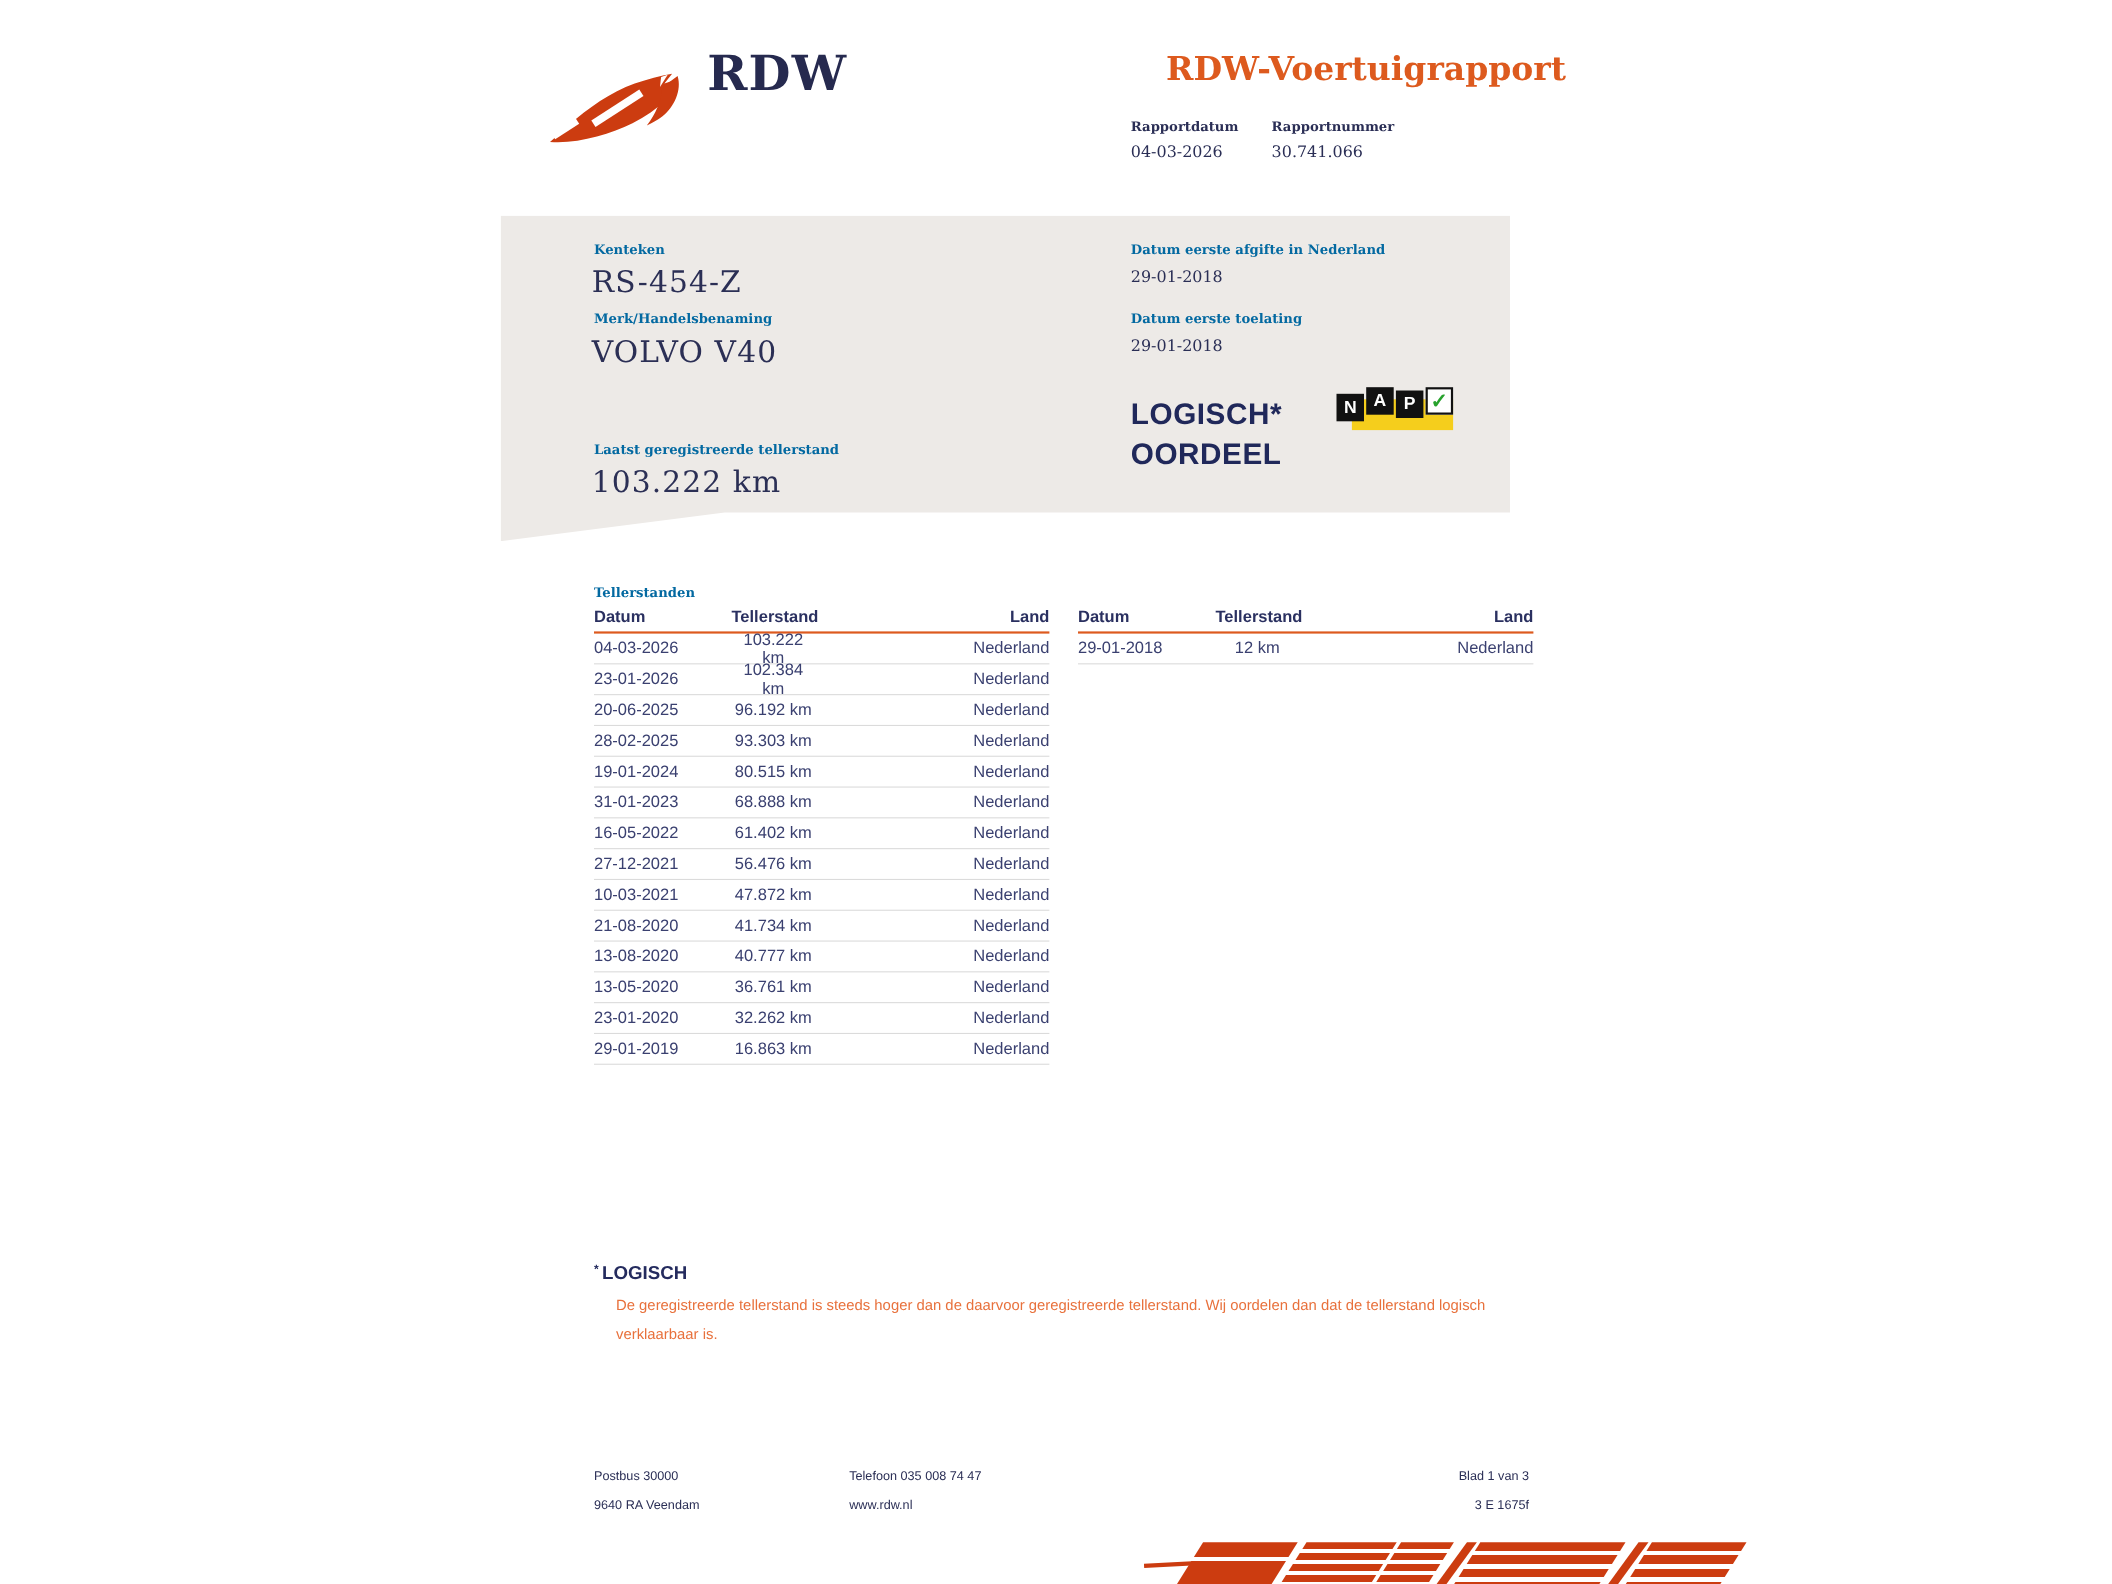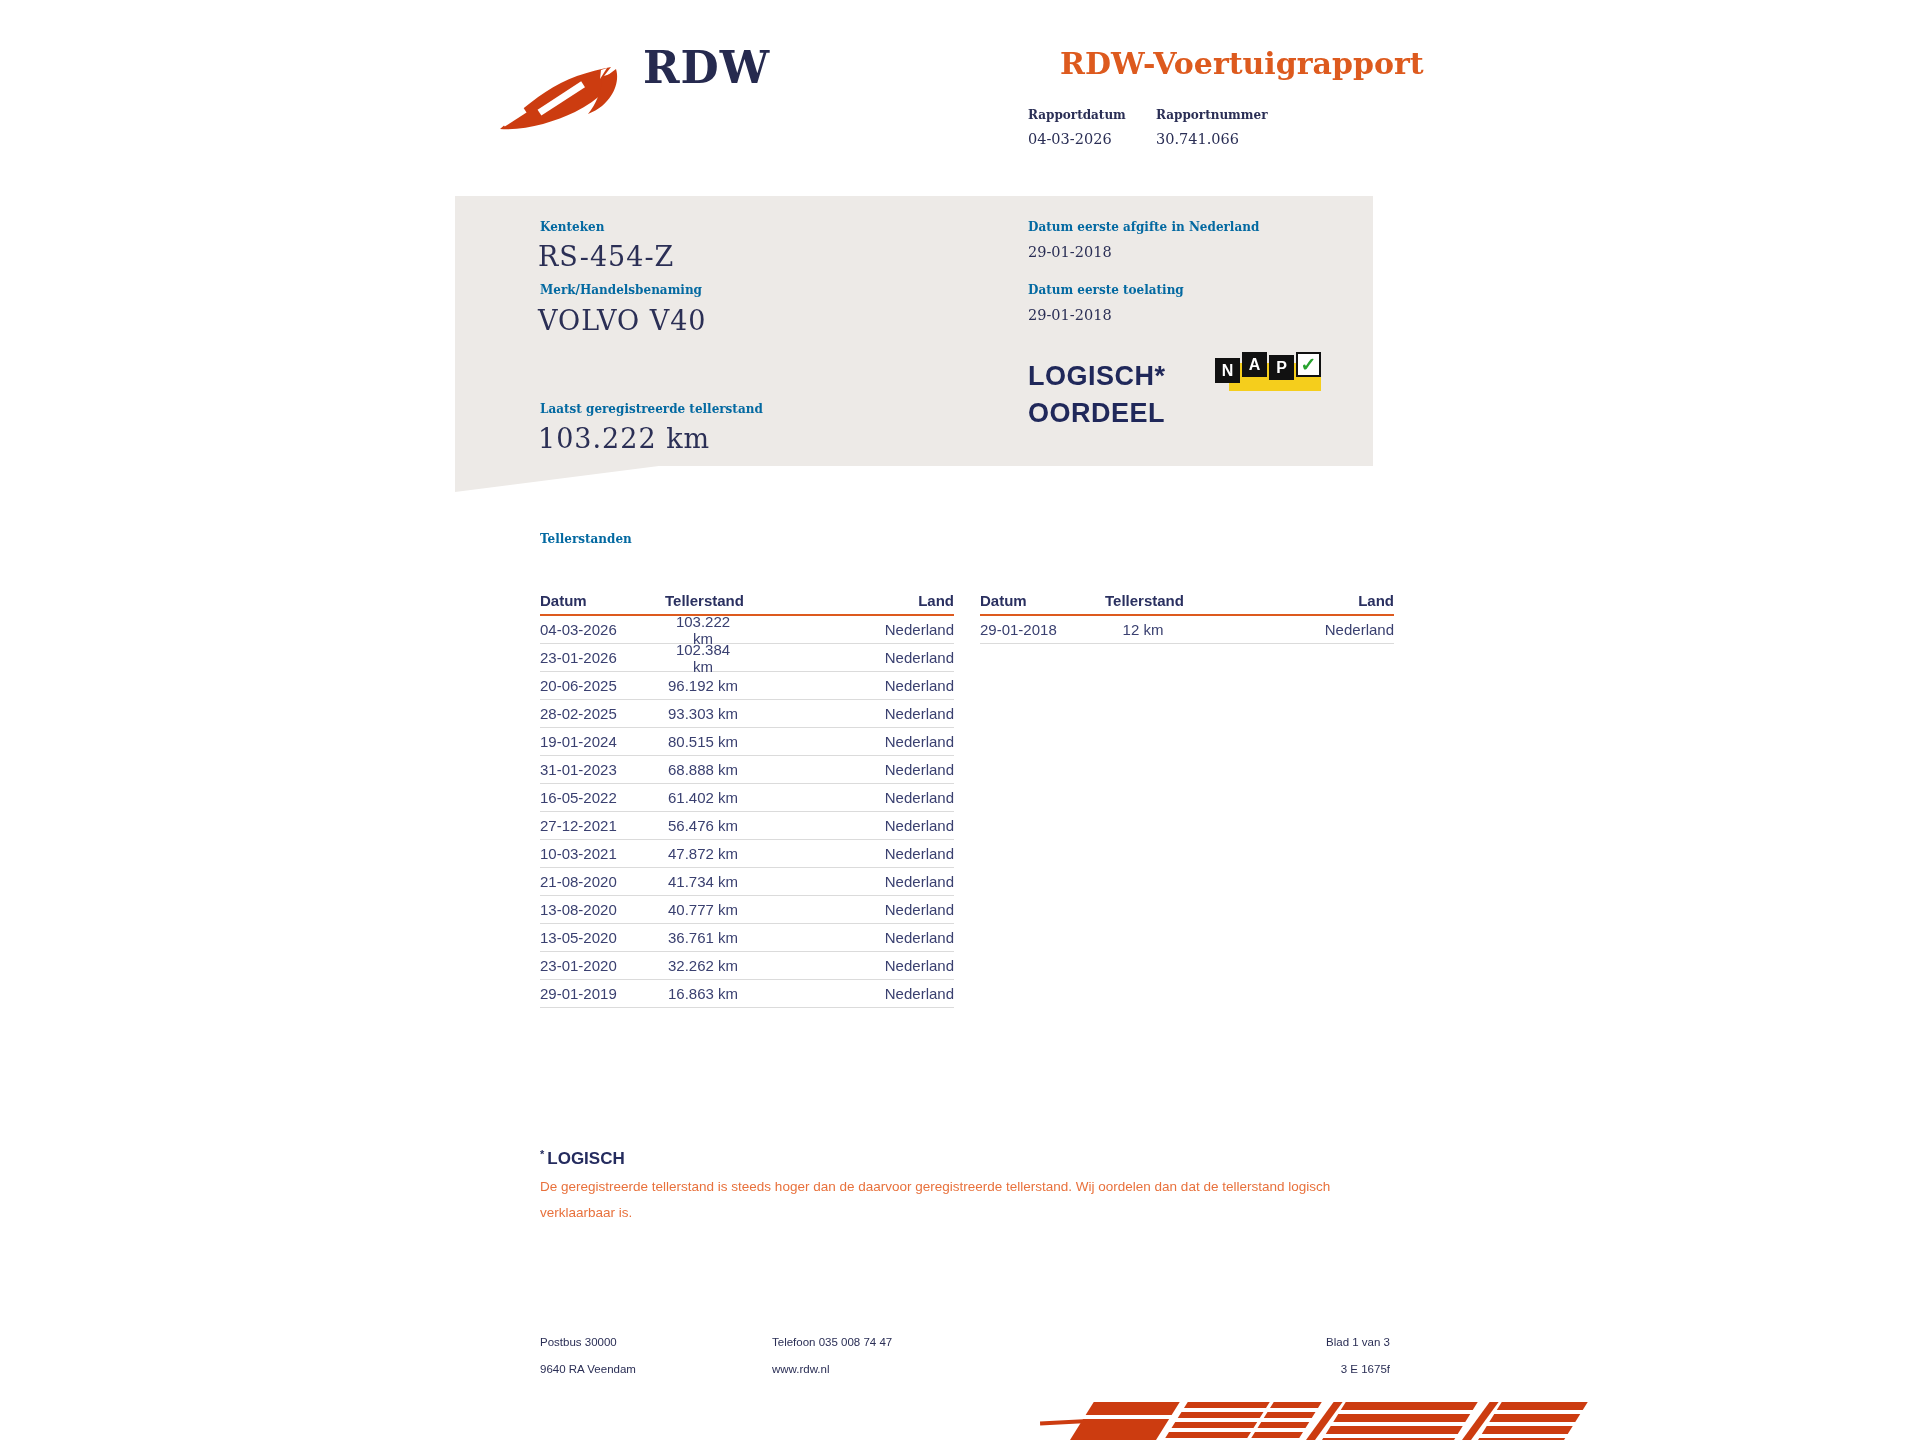--- a/index.html
+++ b/index.html
@@ -28,31 +28,31 @@
   .nap-yellow { position:absolute; left:14px; top:12px; width:92px; height:28px; background:#F5CE1C; }
   .nap-tile { position:absolute; width:25px; height:25px; background:#111; color:#fff;
               font-weight:bold; font-size:16px; display:flex; align-items:center; justify-content:center; }
   .nap-check-tile { position:absolute; width:25px; height:25px; background:#fff; border:2px solid #111;
               color:#27A22D; font-weight:bold; font-size:19px; display:flex; align-items:center; justify-content:center; }
 
   
   .section-title { left:540px; top:532px; }
   .vtable { top:552px; width:414px; font-size:15px; color:#3A4070; }
   .thead { display:flex; height:24px; align-items:flex-start; border-bottom:2px solid #DD5A1E;
-           font-weight:bold; color:#2A3060;margin-top:40px; }
+           font-weight:bold; color:#2A3060; }
   .trow { display:flex; height:28px; align-items:center; border-bottom:1px solid #DBDBDB; }
   .cell { display:block; }
   .c-datum { width:125px; text-align:left; }
   .c-tell  { width:76px;  text-align:center; }
   .c-land  { flex:1; text-align:right; }
 
   
   .fn-title { left:540px; top:1148px; font-size:17px; font-weight:bold; color:#242B5E; }
   .fn-title .ast { font-size:11px; vertical-align:6px; margin-right:3px; }
-  .fn-body { left:540px; top:1174px; width:800px; font-size:13.5px; line-height:26px; color:#E8713C; }
+  .fn-body { left:560px; top:1174px; width:800px; font-size:13.5px; line-height:26px; color:#E8713C; }
 
   
   .foot { font-size:11.5px; color:#2A2E55;text-align:right; }
 
   
   .pattern { left:1040px; top:1402px; width:560px; height:38px; }
   .pat { position:absolute; top:0; height:38px; transform:skewX(-32deg); transform-origin:bottom left; }
   .pat-solid  { background:linear-gradient(to bottom,#CC3C10 0 13px,#fff 13px 17px,#CC3C10 17px 100%); }
   .pat-thin   { background:repeating-linear-gradient(to bottom,#CC3C10 0 6px,#fff 6px 10px); }
   .pat-med    { background:repeating-linear-gradient(to bottom,#CC3C10 0 8px,#fff 8px 12px); }

